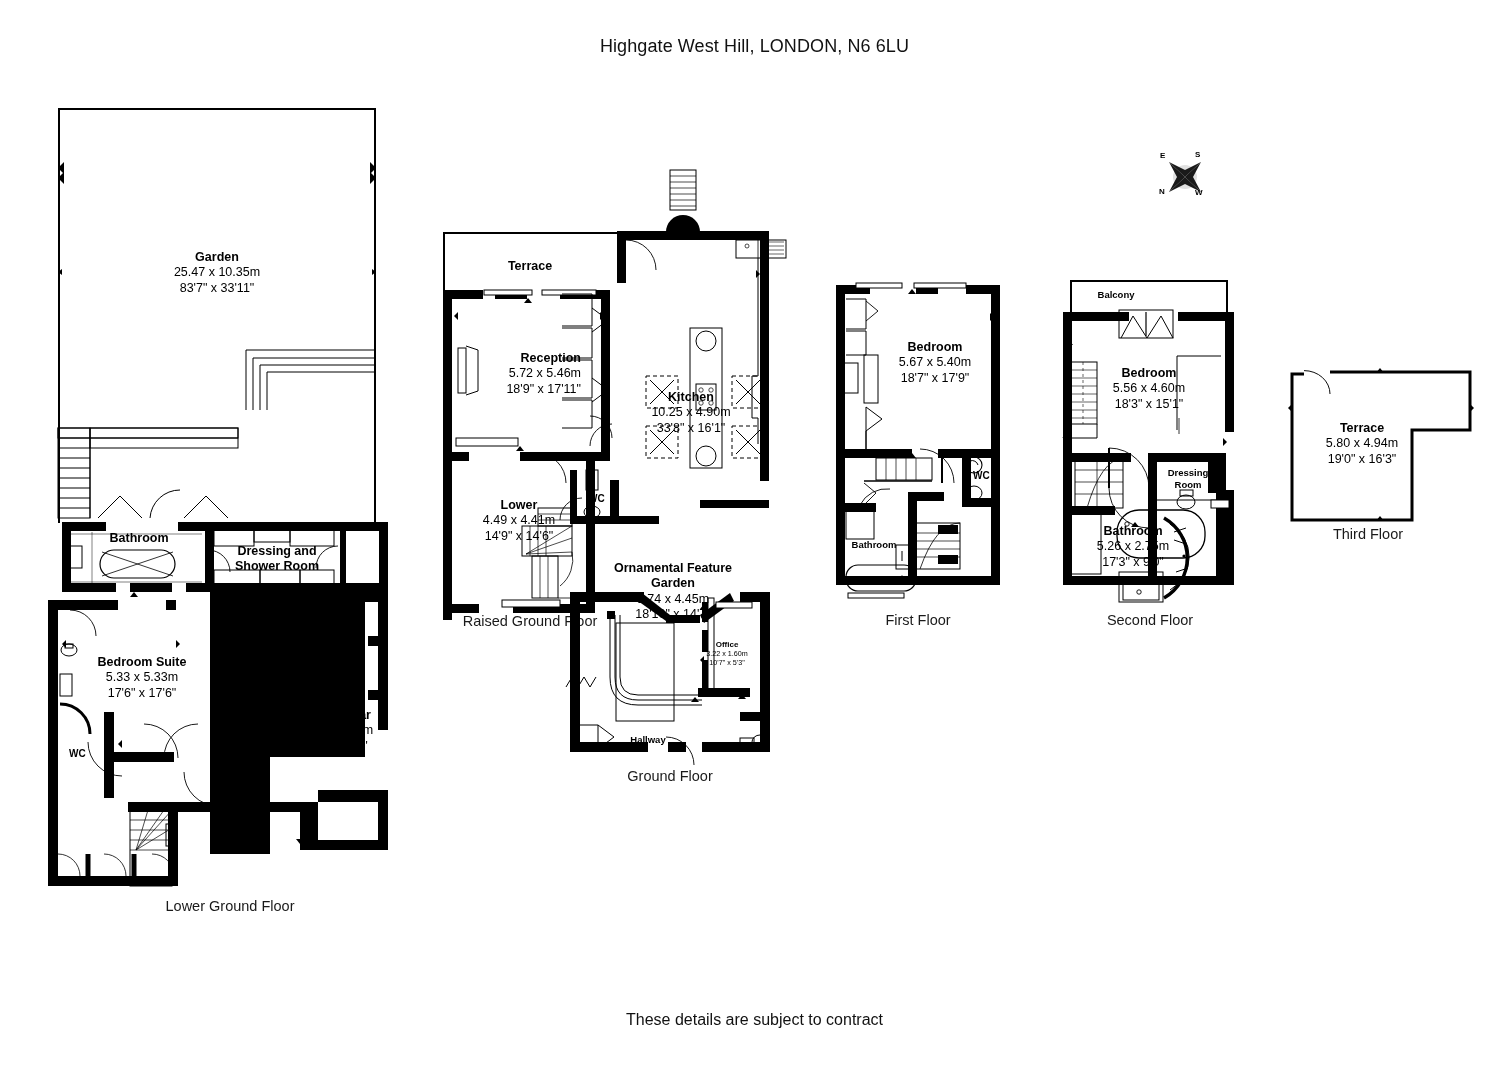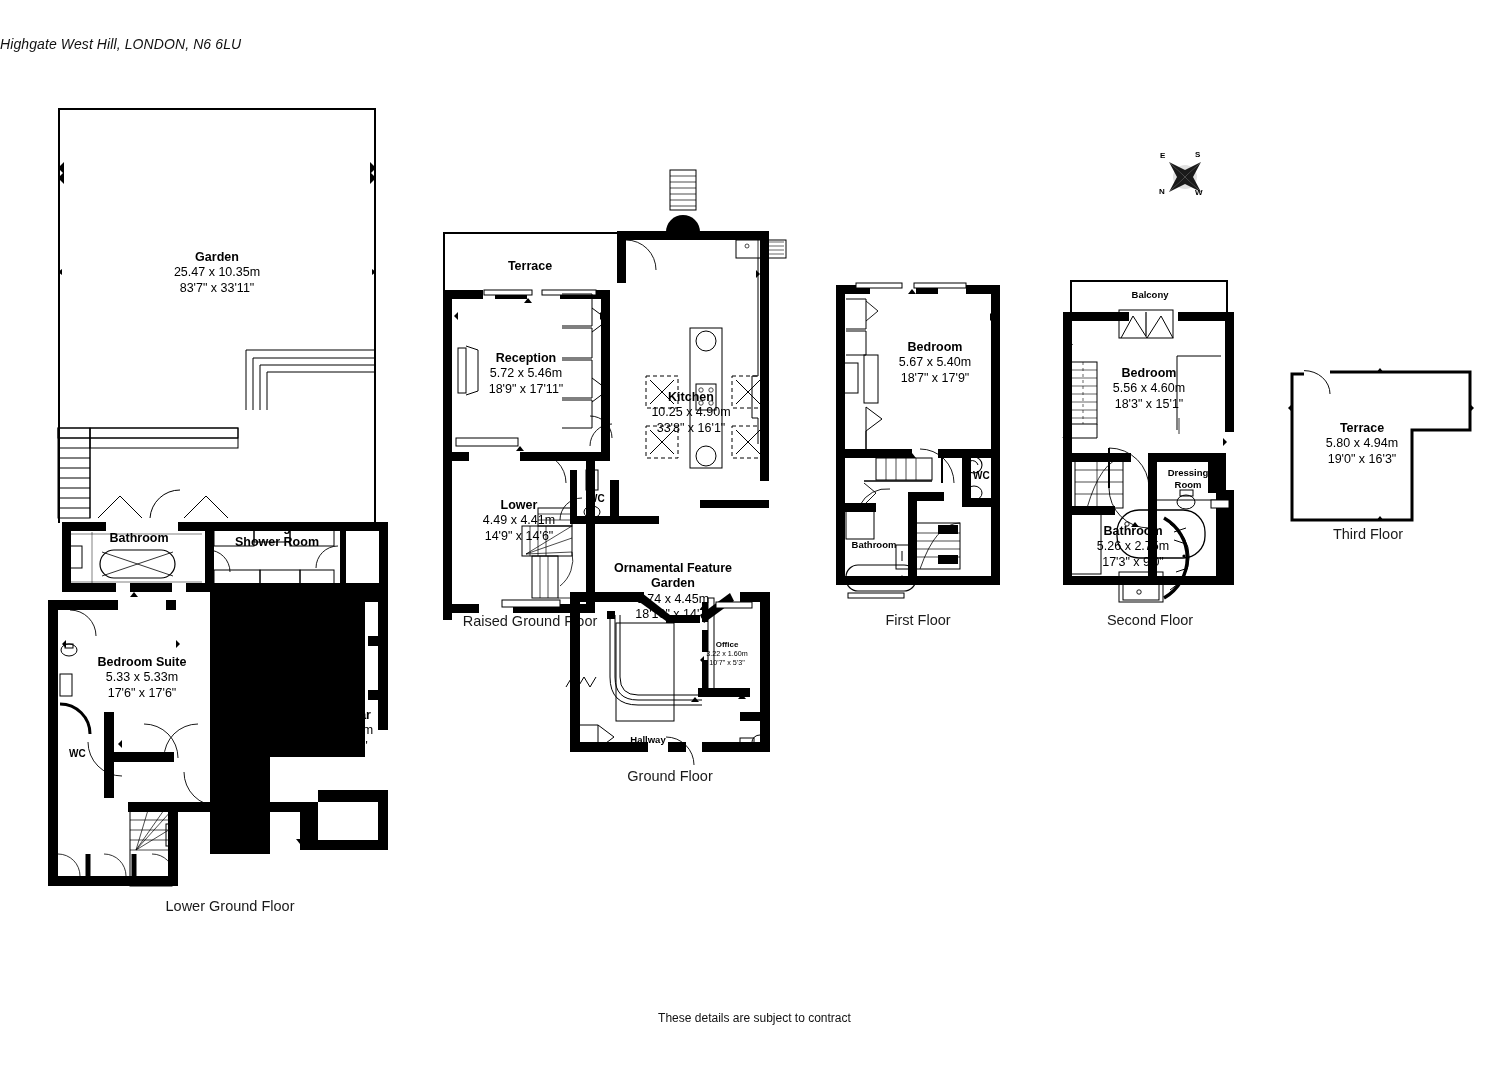--- a/index.html
+++ b/index.html
@@ -18,25 +18,24 @@
     height: 1080px;
     background: #ffffff;
     overflow: hidden;
   }
 
   
   .title {
     position: absolute;
     left: 0; right: 0;
     top: 36px;
-    text-align: left;
-    font-size: 14px;
+    text-align: center;
+    font-size: 18px;
     letter-spacing: 0.1px;
     color: #111;
-    font-style: italic;
   }
   .floor-label {
     position: absolute;
     font-size: 14.5px;
     color: #1a1a1a;
     white-space: nowrap;
     text-align: center;
   }
   .room {
     position: absolute;
@@ -74,21 +73,21 @@
 
   
   .footer {
     position: absolute;
     left: 0; right: 0;
     text-align: center;
     color: #111;
   }
   .footer.l1 { top: 950px; font-size: 19px; }
   .footer.l2 { top: 982px; font-size: 16.5px; }
-  .footer.l3 { top: 1011px; font-size: 12px; }
+  .footer.l3 { top: 1011px; font-size: 16px; }
 
   
   .wall {
     position: absolute;
     background: #000000;
   }
   .thinline {
     position: absolute;
     background: #000;
   }
@@ -204,21 +203,21 @@
       <rect x="198" y="48" width="40" height="14" fill="none" stroke="#000" stroke-width="1"></rect>
       <rect x="238" y="48" width="34" height="18" fill="none" stroke="#000" stroke-width="1"></rect>
 
       <path d="M146 28 A22 22 0 0 1 168 50" fill="none" stroke="#000" stroke-width="0.9"></path>
       <path d="M276 24 A22 22 0 0 0 254 46" fill="none" stroke="#000" stroke-width="0.9"></path>
     </svg>
 
     <div class="room" style="left:96px; top:531px; width:86px;">
       <div class="nm">Bathroom</div>
     </div>
-    <div class="room" style="left:216px; top:520px; width:122px;">
+    <div class="room" style="left:216px; top:544px; width:122px;">
       <div class="nm">Dressing and</div>
       <div class="nm">Shower Room</div>
     </div>
 
     <div class="wall" style="left:210px; top:592px; width:155px; height:165px;"></div>
     <div class="wall" style="left:210px; top:592px; width:60px; height:262px;"></div>
 
     <div class="wall" style="left:48px; top:600px; width:10px; height:286px;"></div>
     <div class="wall" style="left:48px; top:600px; width:70px; height:10px;"></div>
     <div class="wall" style="left:48px; top:876px; width:130px; height:10px;"></div>
@@ -402,21 +401,21 @@
           <line x1="320" y1="202" x2="296" y2="226"></line>
       </g>
 
       <polygon points="14,88 18,84 18,92" fill="#000"></polygon>
       <polygon points="164,88 160,84 160,92" fill="#000"></polygon>
       <polygon points="320,46 316,42 316,50" fill="#000"></polygon>
       <polygon points="88,70 92,75 84,75" fill="#000"></polygon>
       <polygon points="80,218 84,223 76,223" fill="#000"></polygon>
     </svg>
 
-    <div class="room" style="left:471px; top:351px; width:110px;">
+    <div class="room" style="left:471px; top:351px; width:110px;text-align:right;">
       <div class="nm">Reception</div>
       <div class="dim">5.72 x 5.46m</div>
       <div class="dim">18'9" x 17'11"</div>
     </div>
     <div class="room" style="left:634px; top:390px; width:114px;">
       <div class="nm">Kitchen</div>
       <div class="dim">10.25 x 4.90m</div>
       <div class="dim">33'8" x 16'1"</div>
     </div>
     <div class="room" style="left:466px; top:498px; width:106px;">
@@ -600,21 +599,21 @@
     <div class="wc-tag" style="left:973px; top:470px;">WC</div>
 
     <div class="floor-label" style="left:848px; top:612px; width:140px;">First Floor</div>
   </div>
 
   <div>
 
     <div class="thinline" style="left:1070px; top:280px; width:158px; height:2px;"></div>
     <div class="thinline" style="left:1070px; top:280px; width:2px; height:32px;"></div>
     <div class="thinline" style="left:1226px; top:280px; width:2px; height:32px;"></div>
-    <div class="room mid" style="left:1110px; top:289px; width:80px;text-align:center;">
+    <div class="room mid" style="left:1076px; top:289px; width:80px;text-align:center;">
       <div class="nm">Balcony</div>
     </div>
 
     <div class="wall" style="left:1063px; top:312px; width:66px; height:9px;"></div>
     <div class="wall" style="left:1178px; top:312px; width:56px; height:9px;"></div>
     <div class="wall" style="left:1063px; top:312px; width:9px; height:273px;"></div>
     <div class="wall" style="left:1225px; top:312px; width:9px; height:120px;"></div>
     <div class="wall" style="left:1216px; top:490px; width:18px; height:95px;"></div>
     <div class="wall" style="left:1063px; top:576px; width:162px; height:9px;"></div>
     <div class="wall" style="left:1063px; top:453px; width:68px; height:9px;"></div>

